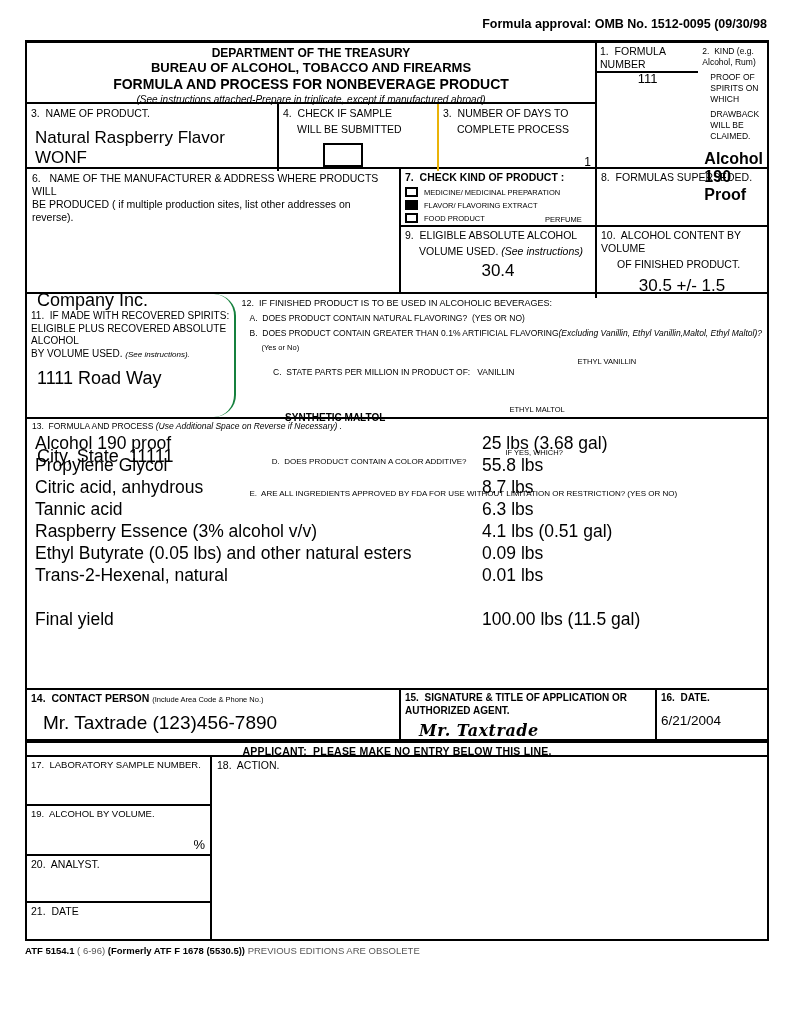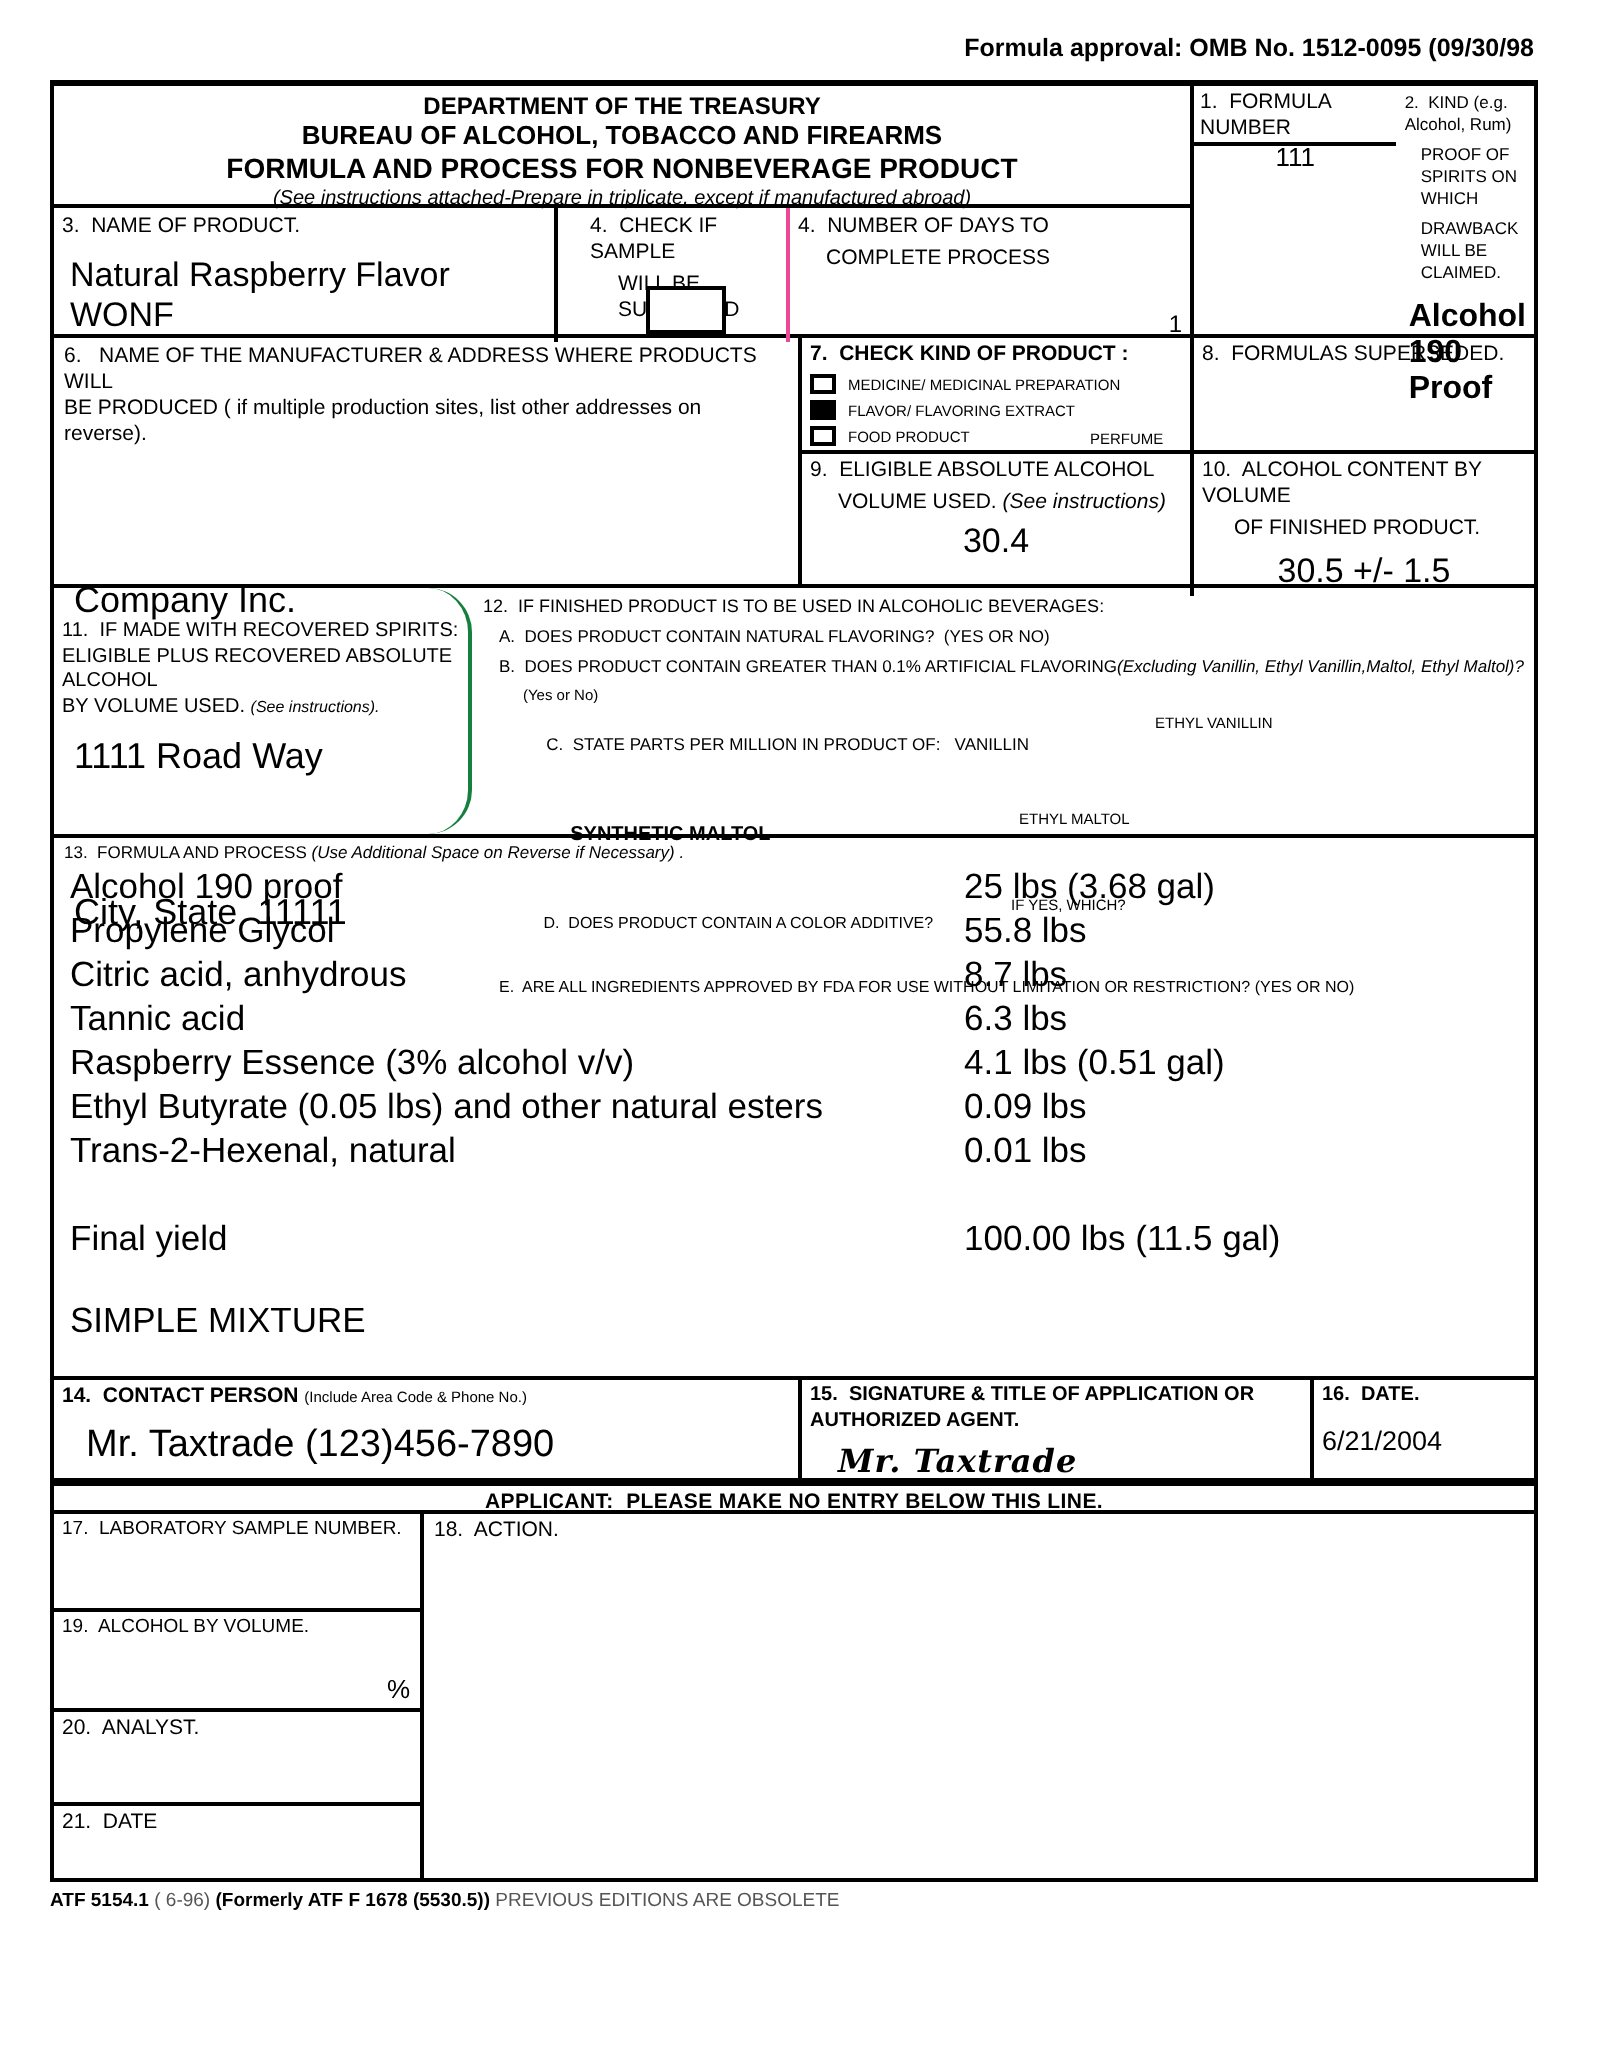--- a/index.html
+++ b/index.html
@@ -19,21 +19,21 @@
   .sec-top { display:flex; height:126px; border-bottom:2px solid #000; }
   .top-left { width:570px; border-right:2px solid #000; display:flex; flex-direction:column; }
   .hdr { height:61px; border-bottom:2px solid #000; text-align:center; padding-top:3px; }
   .hdr-l1 { font-weight:bold; font-size:12px; }
   .hdr-l2 { font-weight:bold; font-size:13px; }
   .hdr-l3 { font-weight:bold; font-size:14px; margin-top:1px; }
   .hdr-l4 { font-style:italic; font-size:10px; margin-top:2px; }
   .row345 { display:flex; flex:1; }
   .box3 { width:252px; border-right:2px solid #000; padding:3px 4px; }
   .box3 .val { font-size:17px; margin:8px 0 0 4px; }
-  .box4 { width:116px; border-right:2px solid #ec4899; padding:3px 16px; text-align:left; position:relative; }
+  .box4 { width:160px; border-right:2px solid #eab308; padding:3px 4px; text-align:left; position:relative; }
   .box4 .lbl { text-align:left; }
   .box4 .lbl2 { margin-left:14px; margin-top:3px; }
   .cb-big { position:absolute; left:44px; bottom:4px; width:40px; height:24px; border:2px solid #000; background:#fff; }
   .box5 { flex:1; padding:3px 4px; position:relative; }
   .box5 .lbl2 { margin-left:14px; margin-top:3px; }
   .box5 .val { position:absolute; right:4px; bottom:2px; font-size:12px; }
   .top-right { flex:1; display:flex; flex-direction:row; }
   .box1 { height:30px; border-bottom:2px solid #000; padding:2px 3px; }
   .box1 .val { text-align:center; font-size:13px; margin-top:0px; }
   .box2 { flex:1; padding:3px 4px; }
@@ -136,21 +136,21 @@
           <div class="box3">
             <div class="lbl">3.  NAME OF PRODUCT.</div>
             <div class="val">Natural Raspberry Flavor WONF</div>
           </div>
           <div class="box4">
             <div class="lbl">4.  CHECK IF SAMPLE</div>
             <div class="lbl lbl2">WILL BE SUBMITTED</div>
             <div class="cb-big"></div>
           </div>
           <div class="box5">
-            <div class="lbl">4.  NUMBER OF DAYS TO</div>
+            <div class="lbl">3.  NUMBER OF DAYS TO</div>
             <div class="lbl lbl2">COMPLETE PROCESS</div>
             <div class="val">1</div>
           </div>
         </div>
       </div>
       <div class="top-right">
         <div class="box1">
           <div class="lbl">1.  FORMULA NUMBER</div>
           <div class="val">111</div>
         </div>
@@ -267,21 +267,20 @@
           <div class="ing-amt">0.09 lbs</div>
         </div>
         <div class="ing">
           <div class="ing-name">Trans-2-Hexenal, natural</div>
           <div class="ing-amt">0.01 lbs</div>
         </div>
         <div class="ing ing-final">
           <div class="ing-name">Final yield</div>
           <div class="ing-amt">100.00 lbs (11.5 gal)</div>
         </div>
-        <div class="mixture">SIMPLE MIXTURE</div>
       </div>
     </div>
 
     <div class="sec5">
       <div class="box14">
         <div class="lbl"><b>14.  CONTACT PERSON </b><span class="tiny">(Include Area Code &amp; Phone No.)</span></div>
         <div class="val">Mr. Taxtrade (123)456-7890</div>
       </div>
       <div class="box15">
         <div class="lbl">15.  SIGNATURE &amp; TITLE OF APPLICATION OR AUTHORIZED AGENT.</div>

